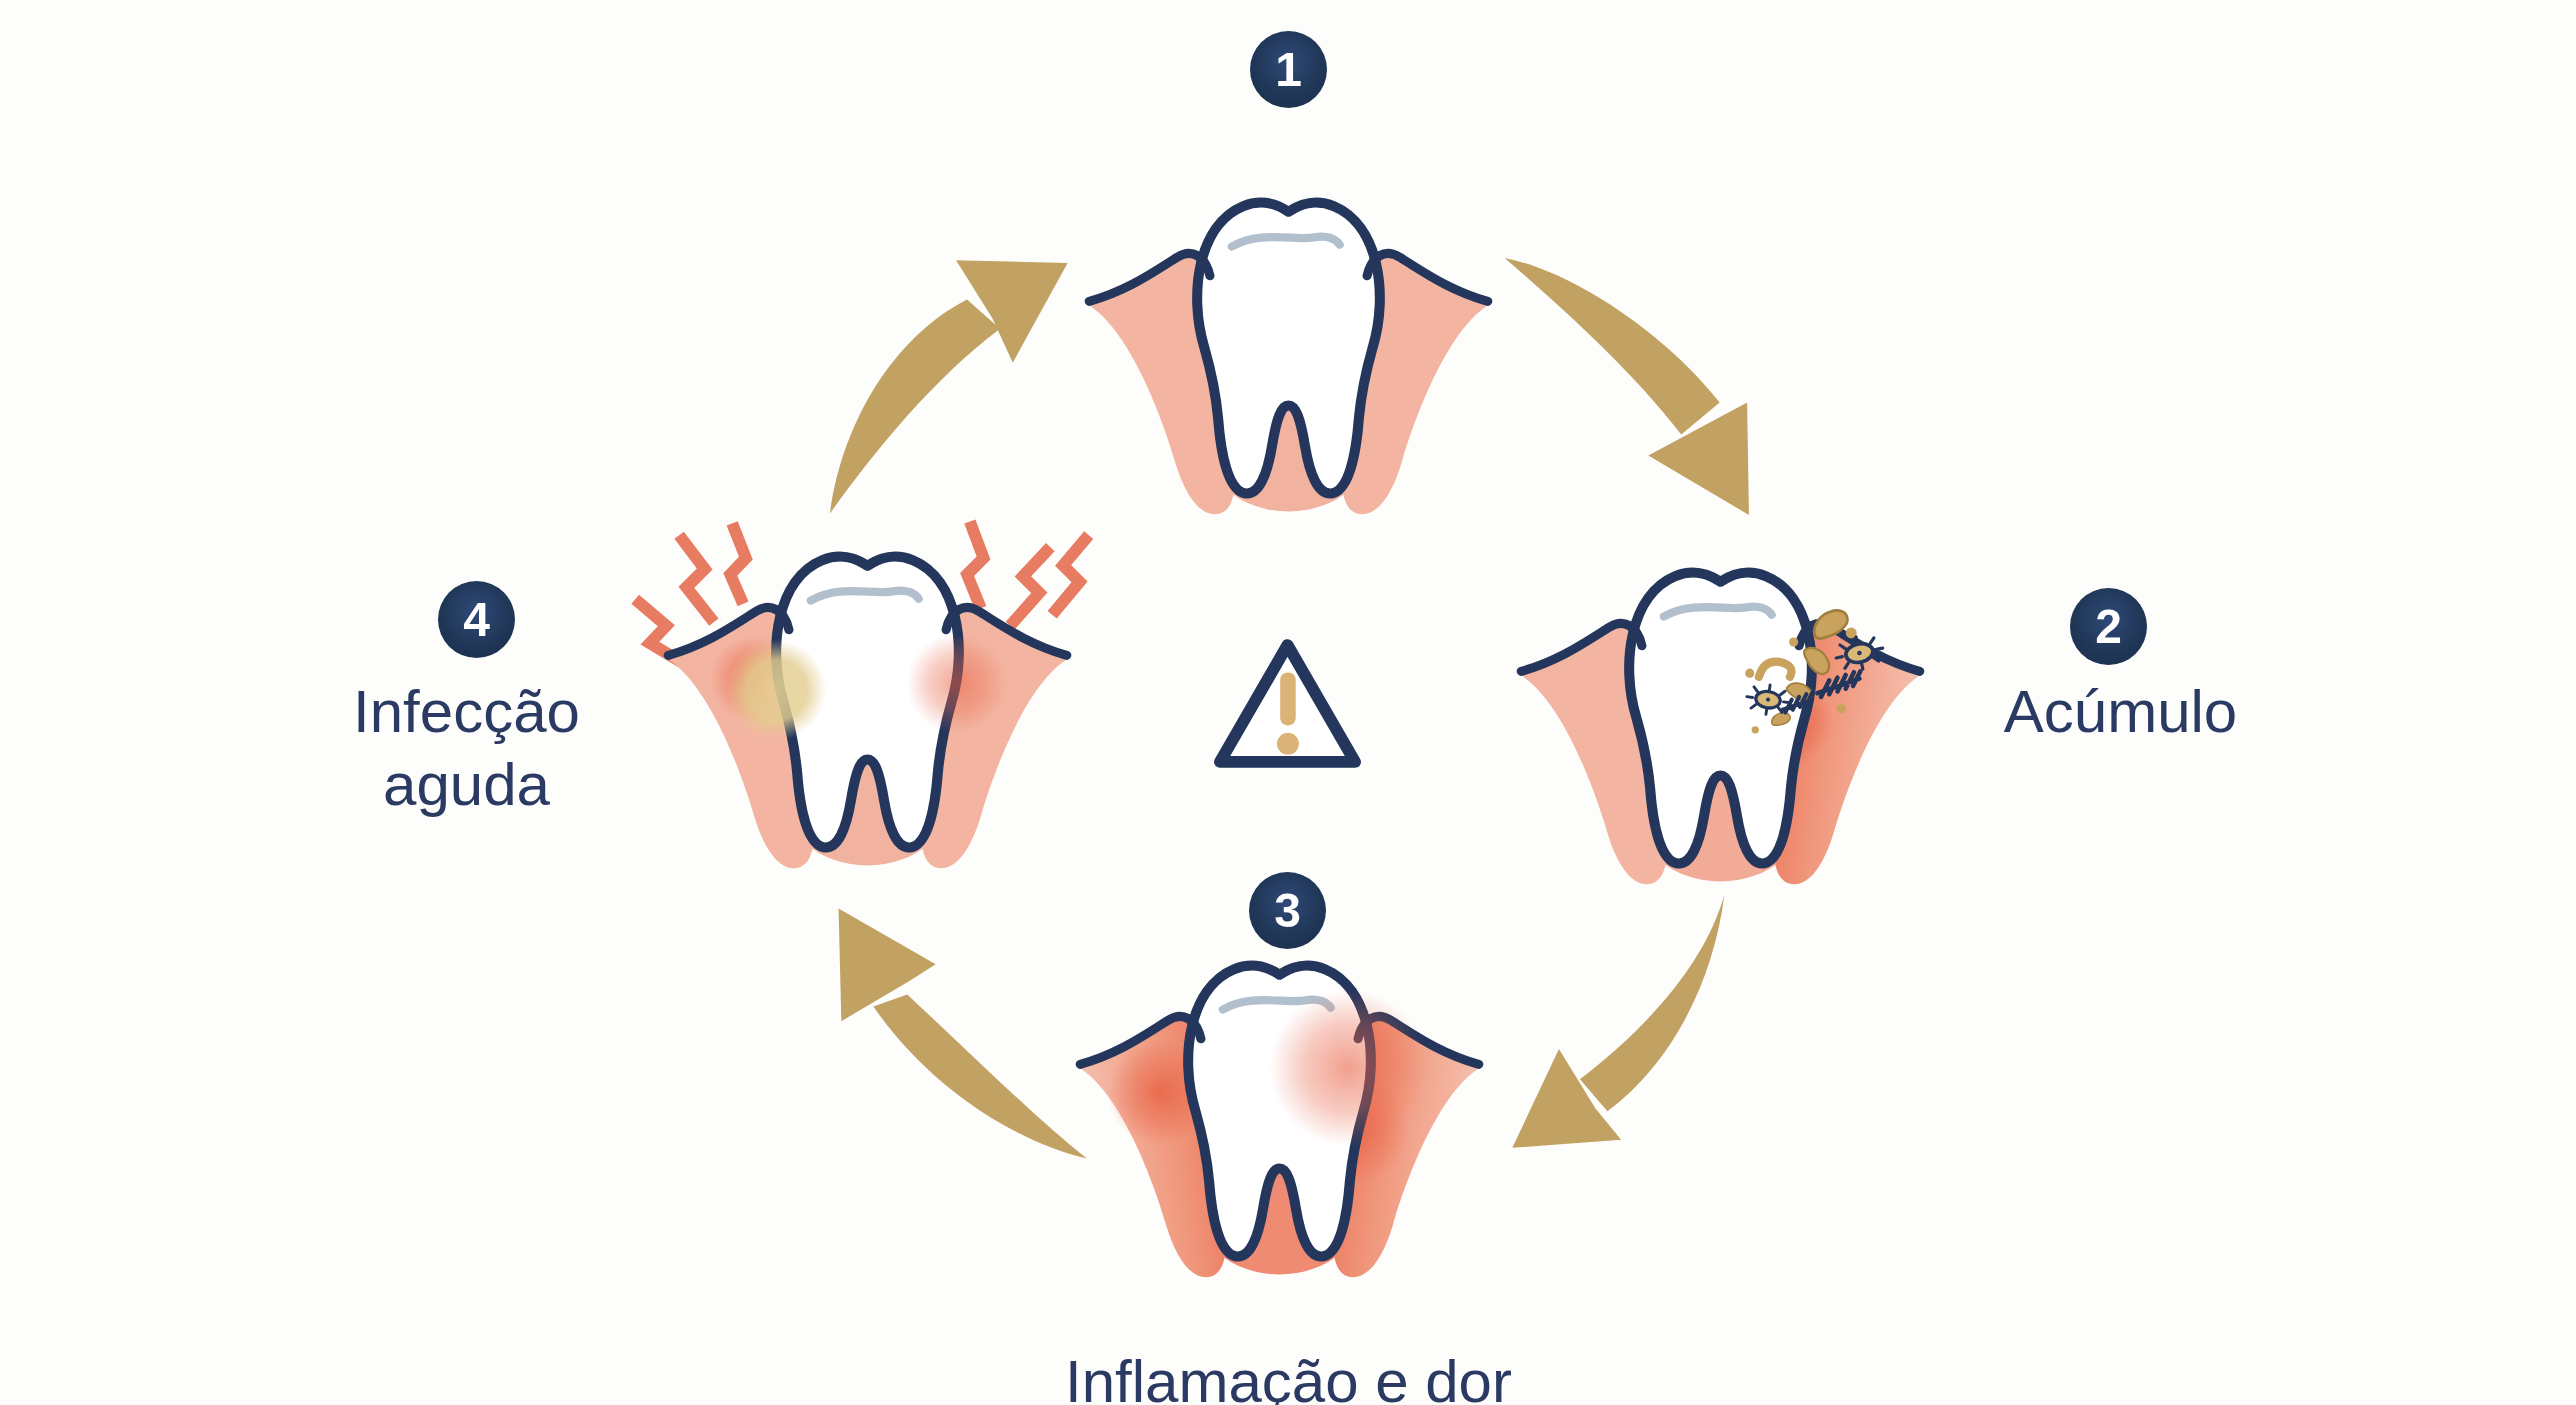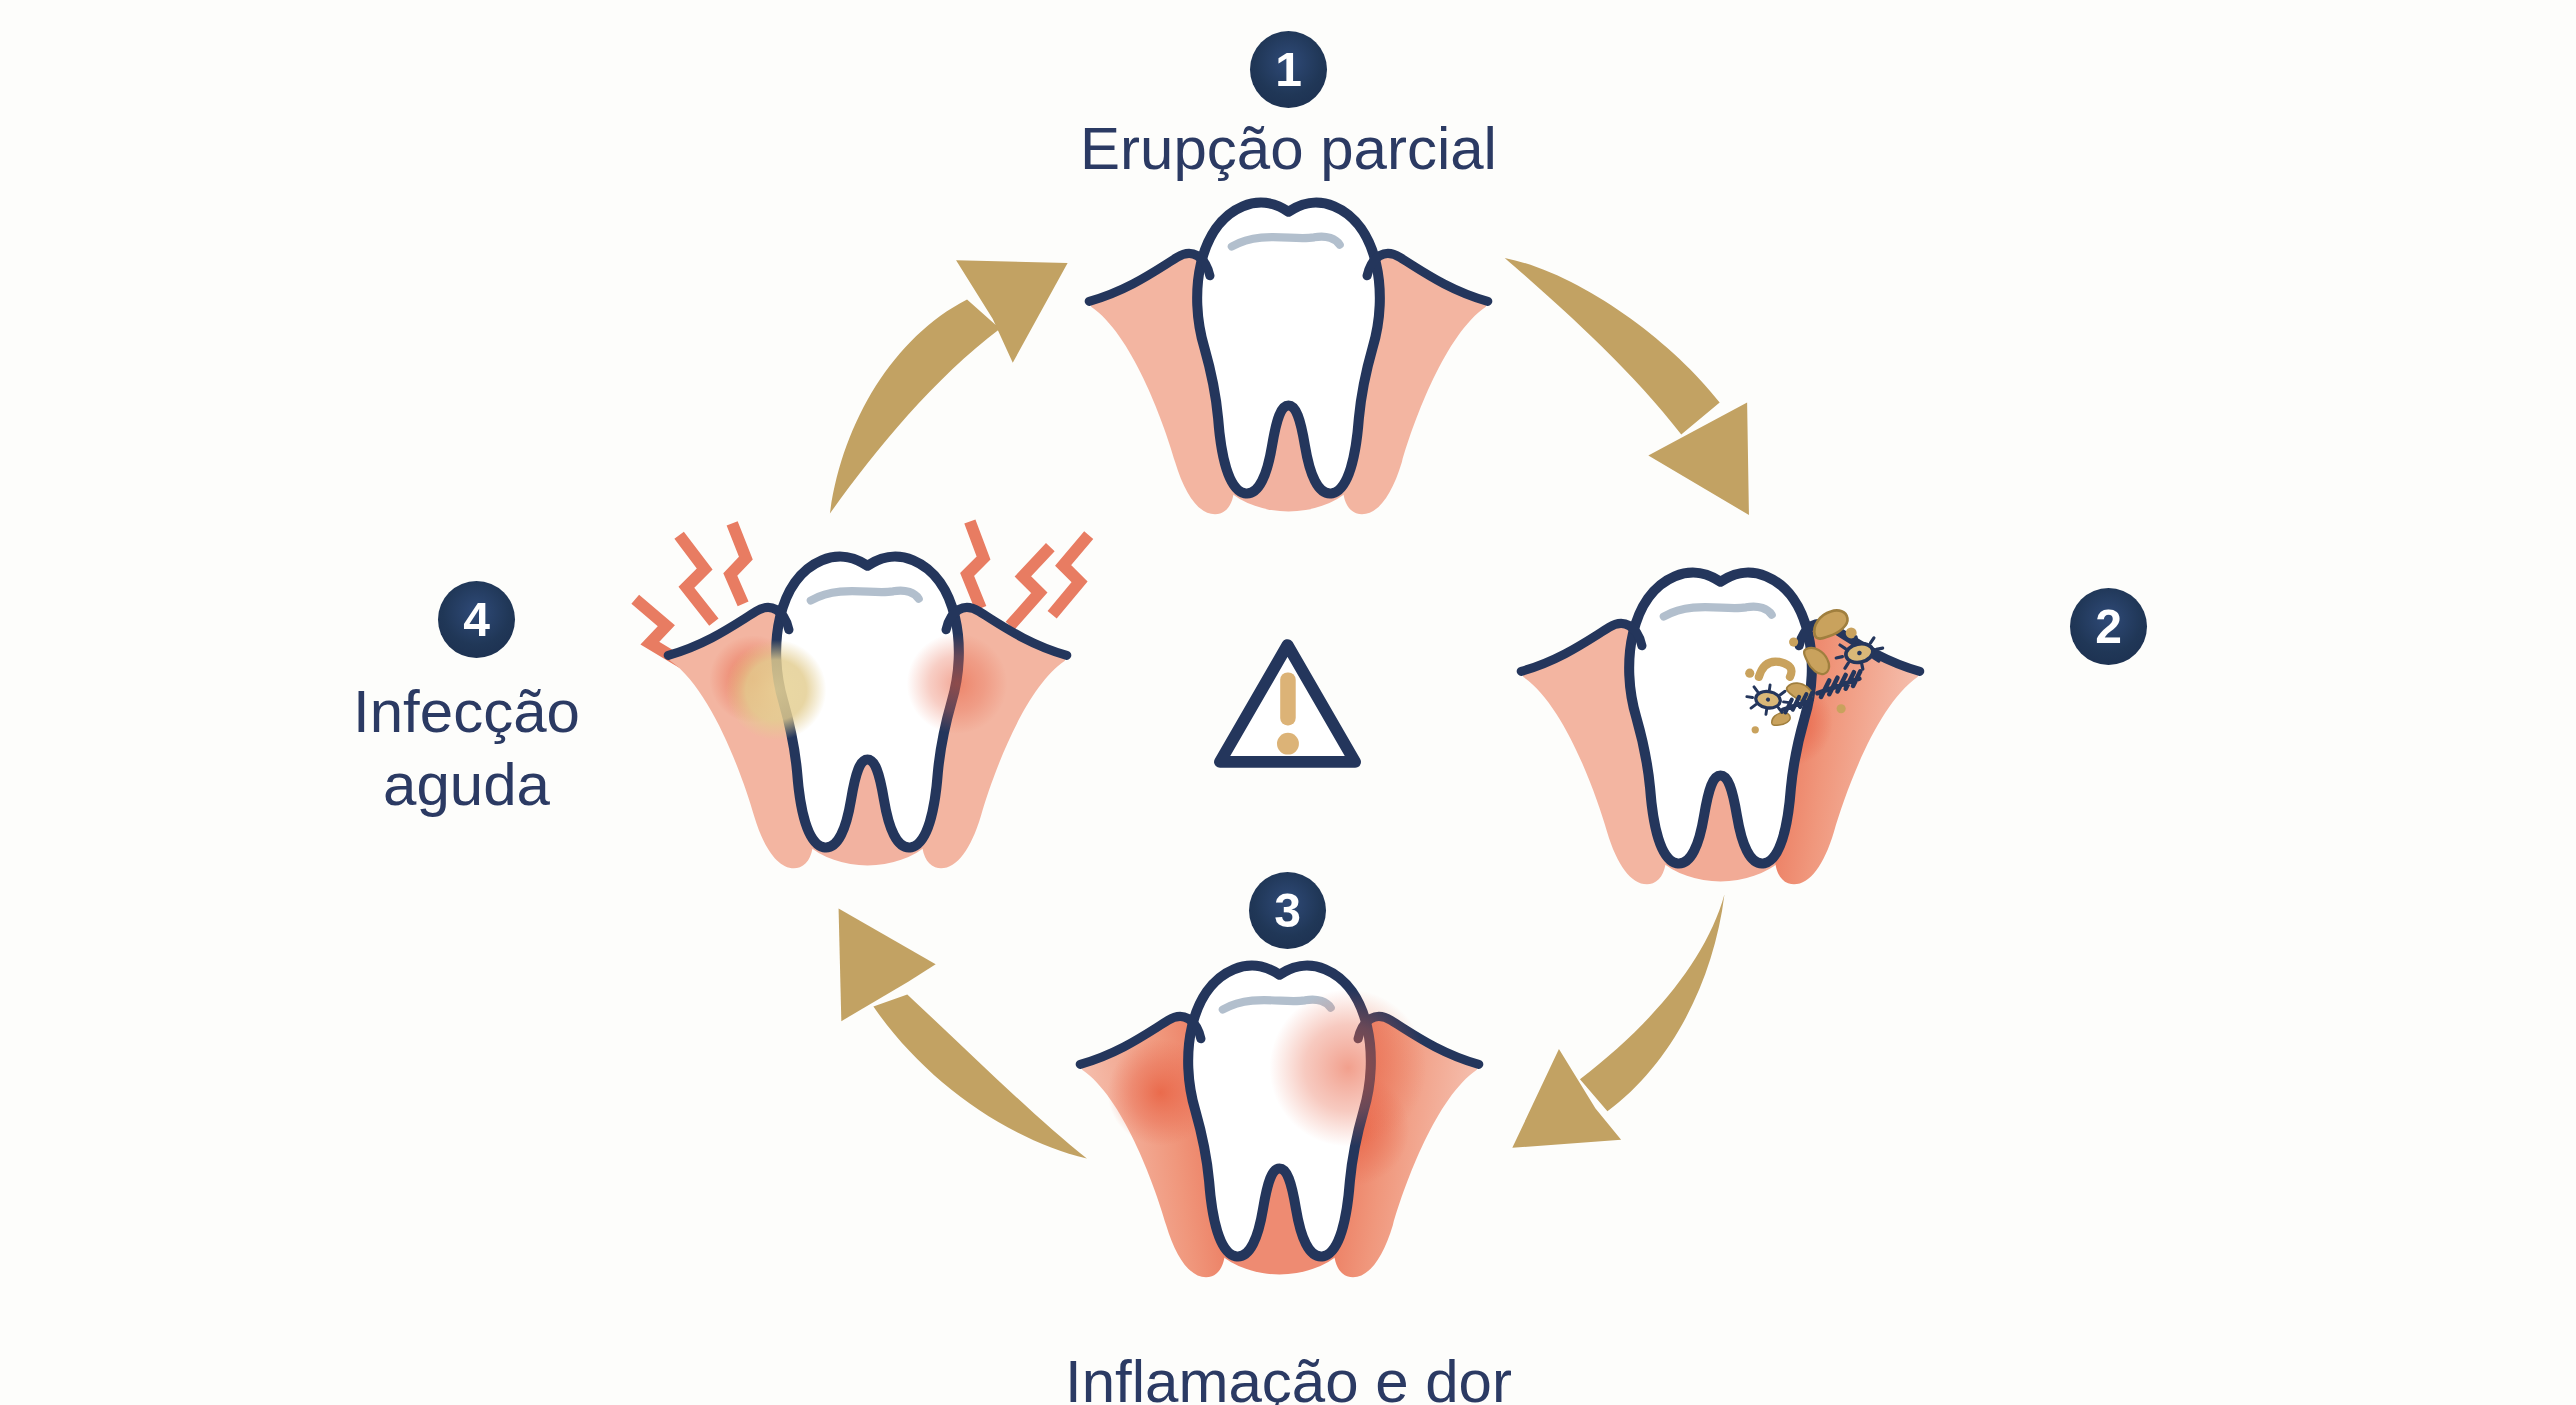--- a/index.html
+++ b/index.html
@@ -65,43 +65,41 @@
         <ellipse rx="15" ry="10" fill="#d9b878" stroke="#24365c" stroke-width="4"></ellipse>
         <path d="M-19 0 h-7 M19 0 h7 M-14 -8 l-5 -5 M14 -8 l5 -5 M-14 8 l-5 5 M14 8 l5 5 M0 -12 v-6 M0 12 v6" stroke="#24365c" stroke-width="3.5" stroke-linecap="round" fill="none"></path>
         <circle r="2.5" fill="#24365c"></circle>
       </g>
     </defs>
   </svg>
 
   <div class="badge abs" style="left:1250px;top:31px">
     <span>1</span>
   </div>
-  <div class="step-label abs" style="left:959px;top:112px">
-    <span>Erupção parcial</span>
-  </div>
 
   <svg class="abs" style="left:1087px;top:188px" width="403" height="329" viewBox="0 0 440 360">
     <use href="#p-rootbed" fill="#f2b2a0"></use>
     <use href="#p-gumfill-l" fill="#f3b5a1"></use>
     <use href="#p-gumfill-r" fill="#f3b5a1"></use>
     <use href="#p-molar" fill="#ffffff" stroke="#24365c" stroke-width="11" stroke-linejoin="round"></use>
     <use href="#p-shine" fill="none" stroke="#b2bfcd" stroke-width="9" stroke-linecap="round"></use>
     <use href="#p-gumline-l" fill="none" stroke="#24365c" stroke-width="10" stroke-linecap="round"></use>
     <use href="#p-gumline-r" fill="none" stroke="#24365c" stroke-width="10" stroke-linecap="round"></use>
   </svg>
 
   <svg class="abs" style="left:1491px;top:247px" width="311" height="311" viewBox="0 0 340 340">
     <path d="M15 12 C95 28,195 100,250 170 L208 205 C150 130,70 60,15 12 Z" fill="#c2a263"></path>
     <path d="M280 170 L282 293 L172 228 L228 198 Z" fill="#c2a263"></path>
   </svg>
 
   <div class="badge abs" style="left:2070px;top:588px">
     <span>2</span>
   </div>
   <div class="step-label abs" style="left:1791px;top:675px">
+    <div>Acúmulo</div>
   </div>
 
   <svg class="abs" style="left:1519px;top:558px" width="403" height="329" viewBox="0 0 440 360">
     <use href="#p-rootbed" fill="#f2ab96"></use>
     <use href="#p-gumfill-l" fill="#f3b5a1"></use>
     <use href="#p-gumfill-r" fill="url(#g-infl-r)"></use>
     <circle cx="295" cy="180" r="48" fill="url(#g-blush)"></circle>
     <use href="#p-molar" fill="#ffffff" stroke="#24365c" stroke-width="11" stroke-linejoin="round"></use>
     <use href="#p-shine" fill="none" stroke="#b2bfcd" stroke-width="9" stroke-linecap="round"></use>
     <use href="#p-gumline-l" fill="none" stroke="#24365c" stroke-width="10" stroke-linecap="round"></use>

